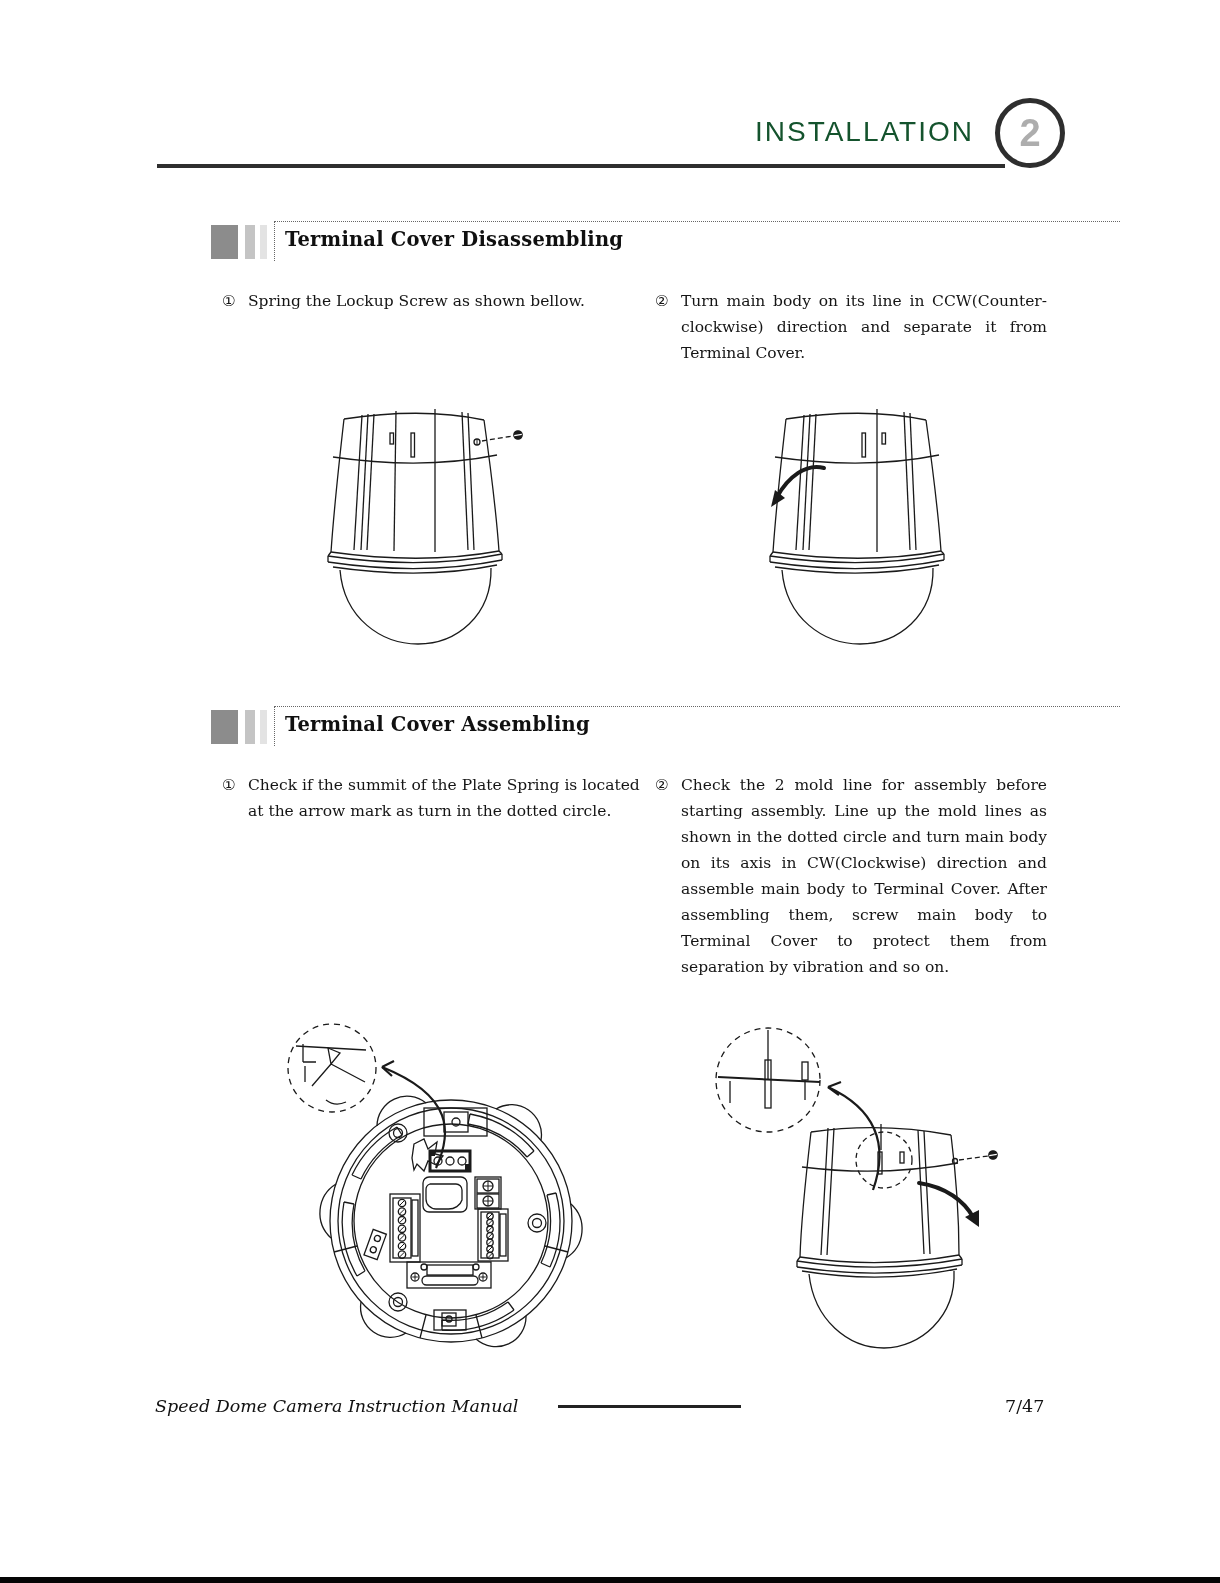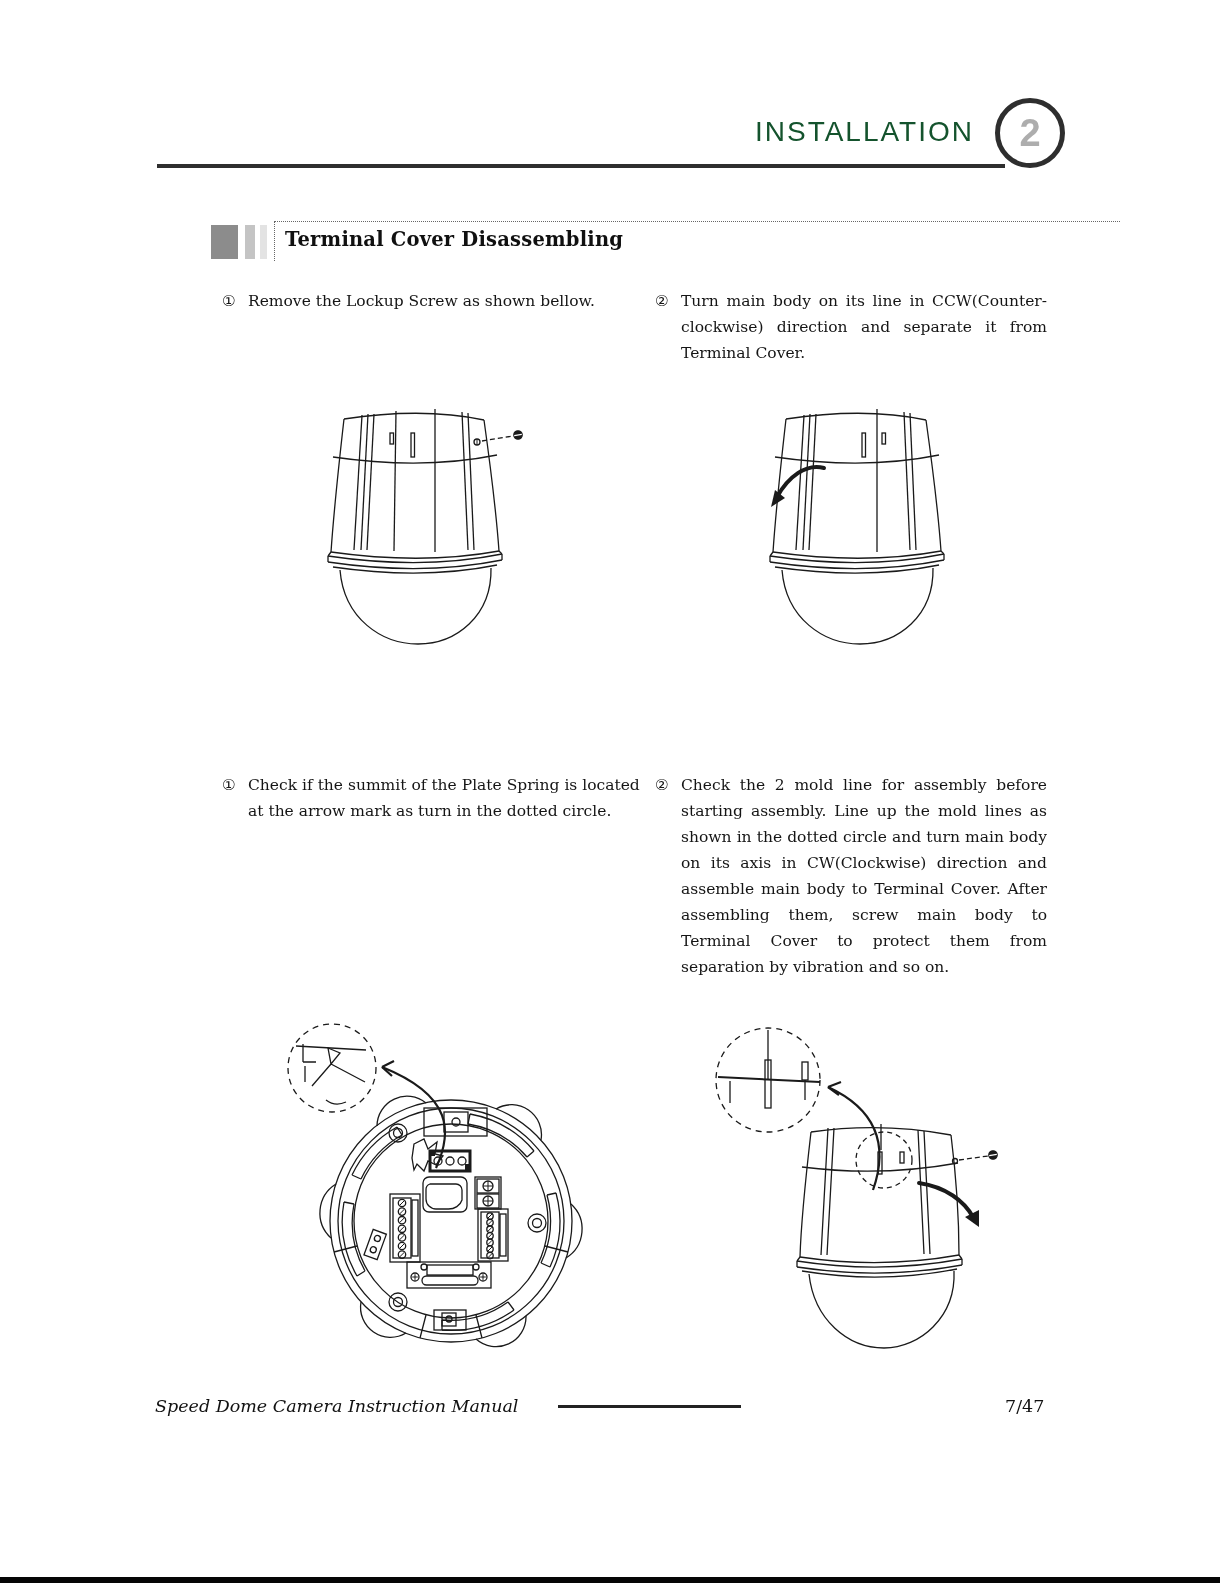--- a/index.html
+++ b/index.html
@@ -61,21 +61,21 @@
     <span class="sq-dark"></span>
     <span class="bar-med"></span>
     <span class="bar-light"></span>
     <div class="section-title-box">
       <span class="section-title">Terminal Cover Disassembling</span>
     </div>
   </div>
 
   <div class="step" style="left:222px; top:288px; width:395px">
     <span class="step-marker">①</span>
-    <span class="step-text">Remove the Lockup Screw as shown bellow.</span>
+    <span class="step-text">Spring the Lockup Screw as shown bellow.</span>
   </div>
   <div class="step" style="left:655px; top:288px; width:392px">
     <span class="step-marker">②</span>
     <span class="step-text justify">Turn main body on its line in CCW(Counter-clockwise) direction and separate it from Terminal Cover.</span>
   </div>
 
   <div class="figure" style="left:300px; top:393px; width:255px; height:255px">
     <svg viewBox="0 0 255 255" width="255" height="255" fill="none" stroke="#1a1a1a" stroke-width="1.3">
       <g>
         <path d="M44,26 Q123,14 184,27"></path>
@@ -130,20 +130,28 @@
         <path d="M31,159 L28,163 M28,163 L28,169 M199,158 L202,161 M202,161 L202,167"></path>
         <path d="M40,177 C44,226 82,251 118,251 C156,251 192,223 191,175"></path>
       </g>
       <g>
         <path d="M82,75 C64,70 46,84 35,104" stroke-width="4" stroke-linecap="round"></path>
         <polygon points="29,114 33,97 43,105" fill="#1a1a1a" stroke="none"></polygon>
       </g>
     </svg>
   </div>
 
+  <div class="section-header" style="top:706px">
+    <span class="sq-dark"></span>
+    <span class="bar-med"></span>
+    <span class="bar-light"></span>
+    <div class="section-title-box">
+      <span class="section-title">Terminal Cover Assembling</span>
+    </div>
+  </div>
 
   <div class="step" style="left:222px; top:772px; width:426px">
     <span class="step-marker">①</span>
     <span class="step-text">Check if the summit of the Plate Spring is located at the arrow mark as turn in the dotted circle.</span>
   </div>
   <div class="step" style="left:655px; top:772px; width:392px">
     <span class="step-marker">②</span>
     <span class="step-text justify">Check the 2 mold line for assembly before starting assembly. Line up the mold lines as shown in the dotted circle and turn main body on its axis in CW(Clockwise) direction and assemble main body to Terminal Cover. After assembling them, screw main body to Terminal Cover to protect them from separation by vibration and so on.</span>
   </div>
 

